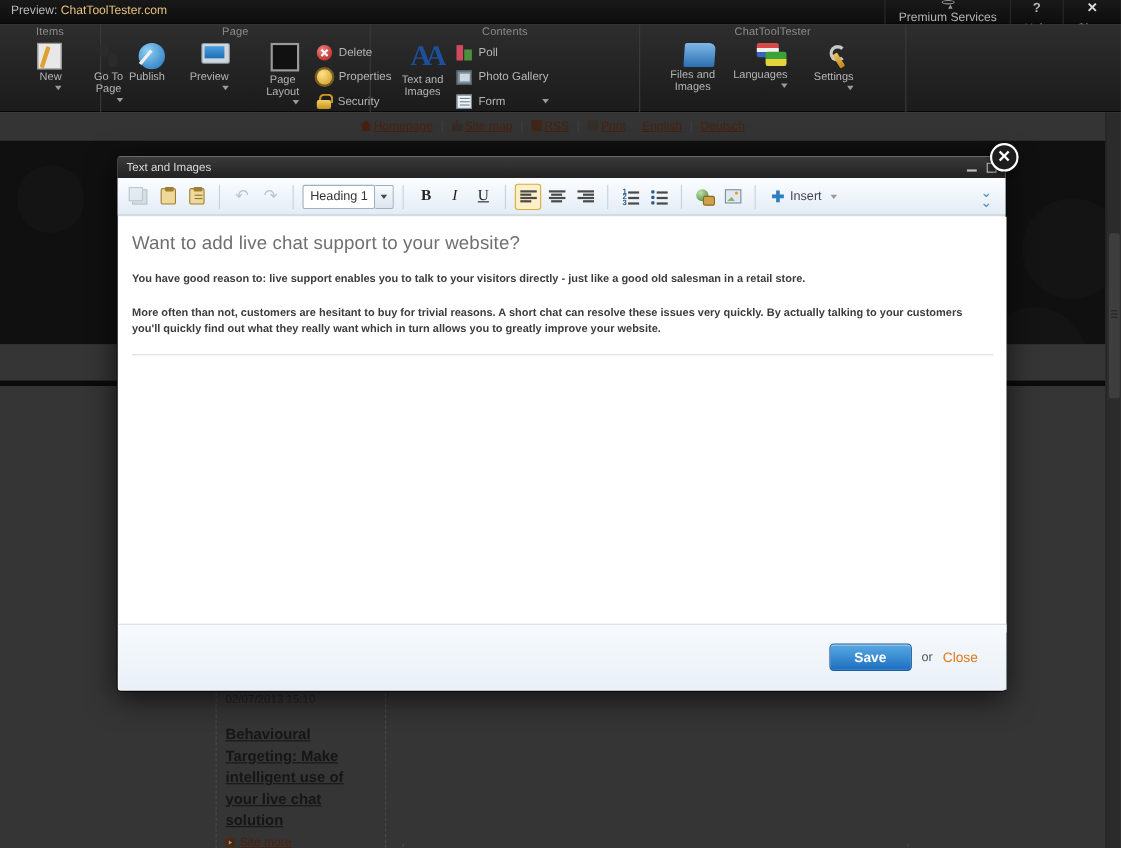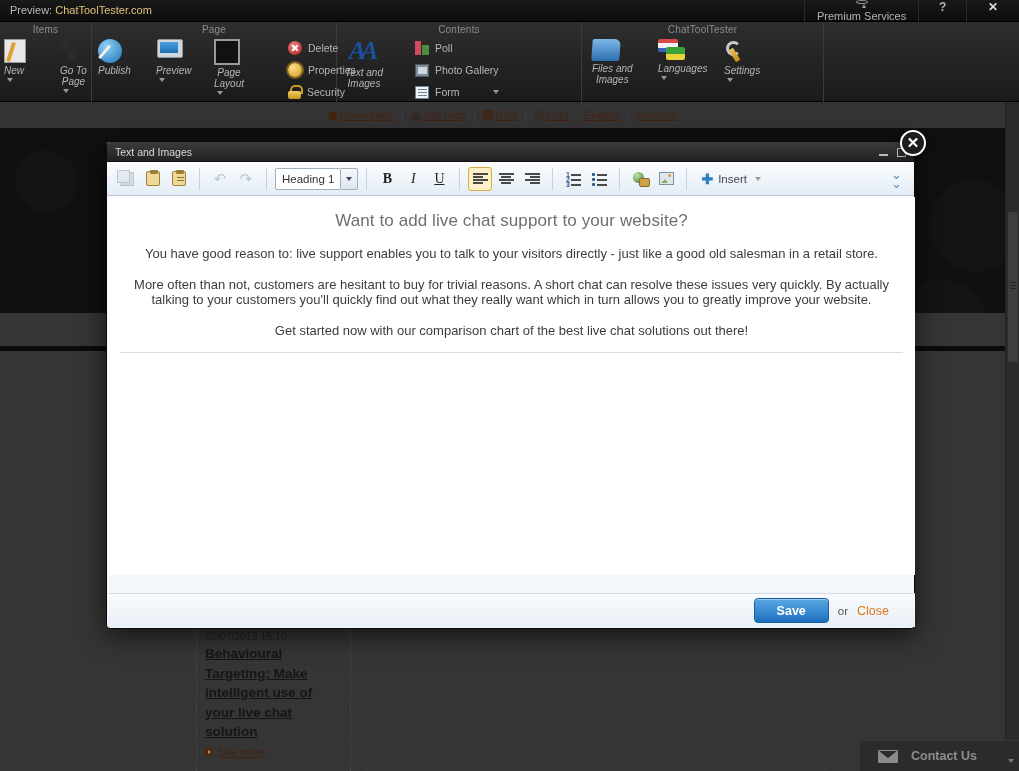--- a/index.html
+++ b/index.html
@@ -45,22 +45,22 @@
     border-bottom:1px solid #000;
   }
   #ribbon-groups{ position:absolute; inset:0; display:flex; }
   .rgroup{ position:relative; height:80px; border-right:1px solid #3b3b3b; }
   .rgroup > .glabel{
     position:absolute; top:2px; left:0; width:100%; text-align:center;
     font-size:10px; color:#8d8d8d; letter-spacing:.2px;
   }
   .gbody{ position:absolute; top:15px; left:0; height:65px; display:flex; align-items:flex-start; }
   .bigbtn{
-    width:52px; display:flex; flex-direction:column; align-items:flex-start; gap:2px;
-    color:#b5b5b5; font-size:10px; text-align:center; line-height:11px; padding-top:2px;font-style:italic;
+    width:52px; display:flex; flex-direction:column; align-items:flex-end; gap:2px;
+    color:#b5b5b5; font-size:10px; text-align:center; line-height:11px; padding-top:2px;
   }
   .bigbtn.wide{ width:58px; }
   .ico{ display:block; }
   .caret{ width:0;height:0;border-left:3px solid transparent;border-right:3px solid transparent;border-top:4px solid #9a9a9a; display:inline-block; margin-left:3px; vertical-align:middle;}
   .smallcol{ display:flex; flex-direction:column; gap:4px; padding-top:2px; }
   .smallbtn{
     display:flex; align-items:center; gap:6px; color:#b5b5b5; font-size:10.5px;
     height:18px; padding:0 4px; min-width:78px;
   }
   .smallbtn .sp{ margin-left:auto; }
@@ -155,21 +155,21 @@
 
   
   #news-col{
     position:absolute; left:196px; top:528px; width:155px; color:#2c2c2c;
     border-left:1px dashed #7d7d7d; border-right:1px dashed #7d7d7d;
     padding:0 8px; height:141px;
   }
   #news-date{ font-size:10.5px; color:#3a3a3a; }
   #news-title{
     display:block; font-size:13.5px; font-weight:bold; line-height:19.5px;
-    color:#262626; text-decoration:underline; margin-top:2px;
+    color:#262626; text-decoration:underline; margin-top:16px;
   }
   #news-more{ display:flex; align-items:center; gap:5px; margin-top:4px; }
   #news-more .sq{ width:8px;height:8px;background:#8a4416; position:relative; }
   #news-more .sq:after{content:"";position:absolute;left:3px;top:2px;width:0;height:0;border-top:2px solid transparent;border-bottom:2px solid transparent;border-left:3px solid #fff;}
   #news-more a{ font-size:11px; color:#7a3a1c; text-decoration:underline; }
 
   
   #center-col{
     position:absolute; left:366px; top:665px; width:460px; height:106px;
     border-left:1px dashed #7d7d7d; border-right:1px dashed #7d7d7d;
@@ -269,39 +269,38 @@
     display:flex;align-items:center;gap:5px; font-size:11.5px; color:#445; padding:0 6px; height:24px;
   }
   .plus{ color:#2d7fc0; font-size:14px; font-weight:bold; line-height:12px; }
   #chev-dbl{
     position:absolute; right:12px; top:8px; color:#4a90c8; font-size:13px; line-height:9px; letter-spacing:0;
   }
 
   #dlg-body{
     position:absolute; left:1px; top:55px; width:807px; height:378px; background:#fff;
     overflow:hidden;
-    text-align:center;
   }
   #ed-h1{
     font-size:17px; color:#6f6f6f; font-weight:normal; padding:14px 12px 0 12px; letter-spacing:.1px;
   }
   #ed-p1,#ed-p2,#ed-p3{
-    font-size:13px; color:#3c3c3c; line-height:15.5px; padding:0 12px; margin-top:15px;
+    font-size:10px; color:#3c3c3c; line-height:15.5px; padding:0 12px; margin-top:15px;font-weight:bold;
   }
   #cta{
     margin:16px 0 0 12px; display:inline-flex; align-items:center;
     background:linear-gradient(#f5a93d,#ef9422);
     border-radius:2px; height:22px; padding:0 6px 0 10px; color:#fff; font-size:13px;
     gap:14px; box-shadow:inset 0 1px 0 rgba(255,255,255,.35);
   }
   #cta .arr{ width:0;height:0;border-top:6px solid transparent;border-bottom:6px solid transparent;border-left:8px solid #fff; }
   #ed-rule{ margin:14px 12px 0 12px; height:1px; background:#dcdcdc; }
 
   #dlg-footer{
-    position:absolute; left:1px; bottom:1px; width:807px; height:34px;
+    position:absolute; left:1px; bottom:1px; width:807px; height:60px;
     background:linear-gradient(#f7fafd,#e9f0f7);
     border-top:1px solid #d2dce5;
     display:flex; align-items:center; justify-content:flex-end; gap:9px; padding-right:26px;
   }
   #save-btn{
     height:25px; padding:0 22px; border-radius:4px;
     background:linear-gradient(#5aa9e4,#1c6fc0);
     border:1px solid #1a5c9e; color:#fff; font-size:12.5px; font-weight:bold;
     display:flex; align-items:center; box-shadow:inset 0 1px 0 rgba(255,255,255,.4);
   }
@@ -470,25 +469,20 @@
   <div id="center-col">
     
     
     
   </div>
 
   <div id="site-scroll">
     <div class="thumb"></div>
   </div>
 
-  <div id="contact">
-    <span class="env"></span>
-    <span class="clbl">Contact Us</span>
-    <span class="ccar"></span>
-  </div>
 </div>
 
 <div id="dim"></div>
 
 <div id="dialog">
 
   <div id="dlg-title">
     <span class="t">Text and Images</span>
     <span class="wbtns">
       <span class="w-min"></span>
@@ -605,21 +599,20 @@
       <span class="caret"></span>
     </div>
 
     <div id="chev-dbl">⌄<br>⌄</div>
   </div>
 
   <div id="dlg-body">
     <div id="ed-h1">Want to add live chat support to your website?</div>
     <div id="ed-p1">You have good reason to: live support enables you to talk to your visitors directly - just like a good old salesman in a retail store.</div>
     <div id="ed-p2">More often than not, customers are hesitant to buy for trivial reasons. A short chat can resolve these issues very quickly. By actually talking to your customers you'll quickly find out what they really want which in turn allows you to greatly improve your website.</div>
-    <div id="ed-p3">Get started now with our comparison chart of the best live chat solutions out there!</div>
     <div id="ed-rule"></div>
   </div>
 
   <div id="dlg-footer">
     <div id="save-btn">Save</div>
     <span id="or-txt">or</span>
     <a id="close-link">Close</a>
   </div>
 </div>
 

